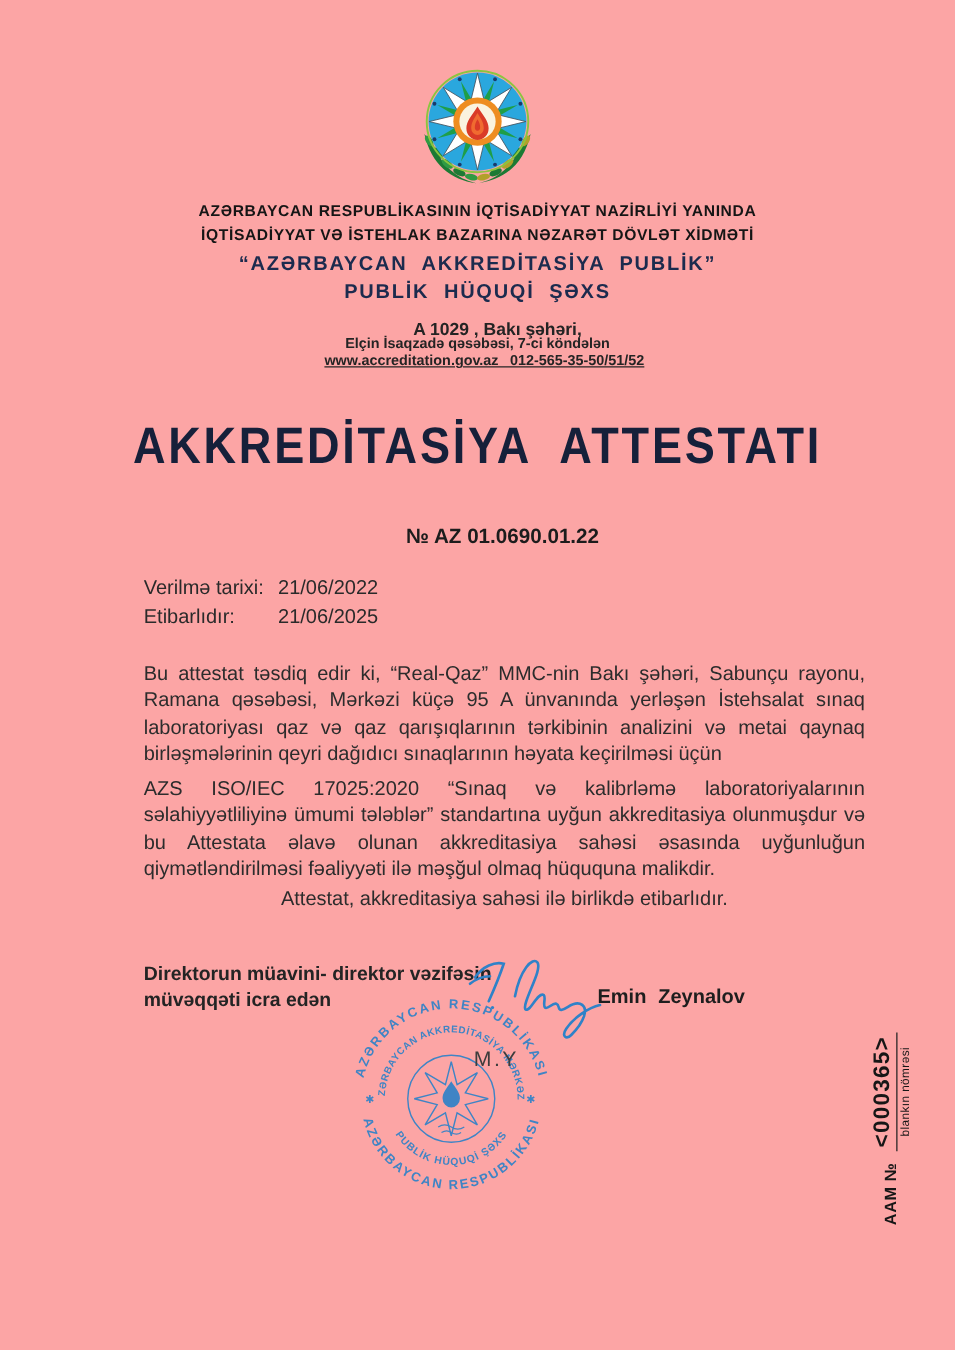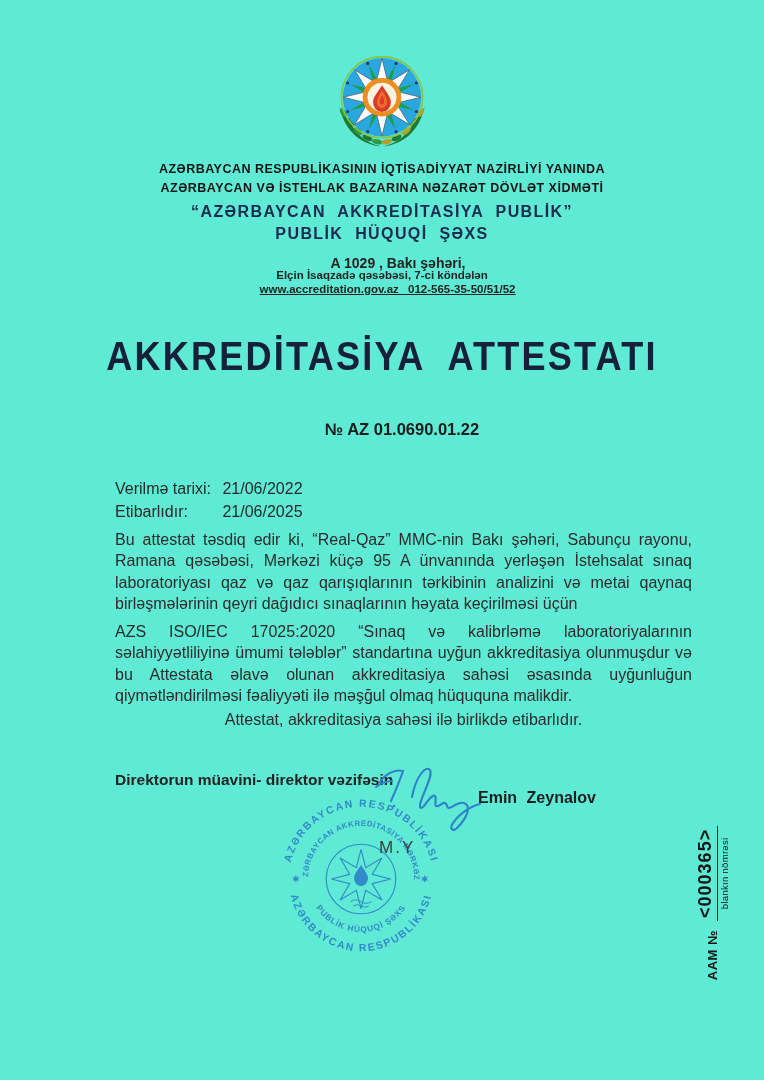--- a/index.html
+++ b/index.html
@@ -1,18 +1,18 @@
 <!DOCTYPE html>
 <html><head>
 <meta charset="utf-8">
 <style>
   html,body { margin:0; padding:0; background:#e8e8e8; }
   .page {
     position:relative; width:764px; height:1080px; margin:0 auto;
-    background:#5eead4; overflow:hidden;
+    background:#fca5a5; overflow:hidden;
     font-family:"Liberation Sans","DejaVu Sans",sans-serif; color:#222;
   }
   .centered { position:absolute; left:0; width:100%; text-align:center; }
 
   
   .emblem { position:absolute; left:324px; top:48px; width:116px; height:112px; }
   .gov-line1 { top:162px; font-size:12.5px; font-weight:bold; letter-spacing:.5px; color:#151515; }
   .gov-line2 { top:181px; font-size:12.5px; font-weight:bold; letter-spacing:.5px; color:#151515; }
   .org-name  { top:203px; font-size:16px; font-weight:bold; letter-spacing:1.4px; word-spacing:6px; color:#1c2b4e; }
   .org-type  { top:225px; font-size:16px; font-weight:bold; letter-spacing:1.4px; word-spacing:6px; color:#1c2b4e; }
@@ -22,21 +22,21 @@
   .contact span { text-decoration:underline; word-spacing:6px;margin-left:11px; }
 
   
   .doc-title {
     top:333px; font-size:41px; font-weight:bold; color:#16203a;
     letter-spacing:2.5px; word-spacing:14px; transform:scaleX(.88);
   }
 
   
   .cert-no { top:420px; left:20px; font-size:16.5px; font-weight:bold; color:#1c1c1c; }
-  .dates { position:absolute; left:115px; top:477px; font-size:16px; color:#2a2a2a; line-height:23px; }
+  .dates { position:absolute; left:115px; top:459px; font-size:16px; color:#2a2a2a; line-height:23px; }
   .dates .lbl { display:inline-block; width:103px; }
 
   
   .para { position:absolute; left:115px; width:577px; font-size:16px; line-height:21.4px;
           color:#2c2c2c; text-align:justify; }
   .p1 { top:529px; }
   .p2 { top:621px; }
   .p3 { top:709px; text-align:center; }
 
   
@@ -106,21 +106,21 @@
     <circle cx="60" cy="48" r="15" fill="#faf3df"></circle>
 
     <g>
       <path d="M60,35.5 C55,43.5 50.8,47.5 50.8,53.5 A9.2,9.8 0 0 0 69.2,53.5 C69.2,47.5 65,43.5 60,35.5 Z" fill="#da3b27"></path>
       <path d="M60,41 C57,46 54.8,49 54.8,53.5 A5.2,5.6 0 0 0 65.2,53.5 C65.2,49 63,46 60,41 Z" fill="#f06b30"></path>
       <path d="M60,46 C58.6,48.5 57.8,50 57.8,53 A2.2,2.6 0 0 0 62.2,53 C62.2,50 61.4,48.5 60,46 Z" fill="#da3b27"></path>
     </g>
   </svg>
 
   <div class="centered gov-line1">AZƏRBAYCAN RESPUBLİKASININ İQTİSADİYYAT NAZİRLİYİ YANINDA</div>
-  <div class="centered gov-line2">AZƏRBAYCAN VƏ İSTEHLAK BAZARINA NƏZARƏT DÖVLƏT XİDMƏTİ</div>
+  <div class="centered gov-line2">İQTİSADİYYAT VƏ İSTEHLAK BAZARINA NƏZARƏT DÖVLƏT XİDMƏTİ</div>
   <div class="centered org-name">“AZƏRBAYCAN AKKREDİTASİYA PUBLİK”</div>
   <div class="centered org-type">PUBLİK HÜQUQİ ŞƏXS</div>
   <div class="centered addr1">A 1029 , Bakı şəhəri,</div>
   <div class="centered addr2">Elçin İsaqzadə qəsəbəsi, 7-ci köndələn</div>
   <div class="centered contact">
     <span>www.accreditation.gov.az  012-565-35-50/51/52</span>
   </div>
 
   <div class="centered doc-title">AKKREDİTASİYA ATTESTATI</div>
 
@@ -135,20 +135,21 @@
       <span>21/06/2025</span>
     </div>
   </div>
 
   <div class="para p1">Bu attestat təsdiq edir ki, “Real-Qaz” MMC-nin Bakı şəhəri, Sabunçu rayonu, Ramana qəsəbəsi, Mərkəzi küçə 95 A ünvanında yerləşən İstehsalat sınaq laboratoriyası  qaz və qaz qarışıqlarının tərkibinin analizini və metai qaynaq birləşmələrinin qeyri dağıdıcı sınaqlarının  həyata keçirilməsi üçün</div>
   <div class="para p2">AZS ISO/IEC 17025:2020 “Sınaq və kalibrləmə laboratoriyalarının səlahiyyətliliyinə ümumi tələblər” standartına uyğun akkreditasiya olunmuşdur və bu Attestata əlavə olunan akkreditasiya sahəsi əsasında uyğunluğun qiymətləndirilməsi fəaliyyəti ilə məşğul olmaq hüququna malikdir.</div>
   <div class="para p3">Attestat, akkreditasiya sahəsi ilə birlikdə etibarlıdır.</div>
 
   <div class="sig-title">
     <div>Direktorun müavini- direktor vəzifəsin</div>
+    <div>müvəqqəti icra edən</div>
   </div>
   <div class="sig-name">Emin Zeynalov</div>
 
   <svg class="sig-svg" width="118" height="78" viewBox="0 0 118 78">
     <g fill="none" stroke="#2f82c8" stroke-width="2.1" stroke-linecap="round">
       <path d="M12,26 C18,17 28,13 35,15 C32,24 27,36 23,45"></path>
       <path d="M8,31 C13,27 19,25 24,25"></path>
       <circle cx="26" cy="50" r="1.3" fill="#2f82c8" stroke="none"></circle>
       <path d="M44,41 C48,20 58,9 62,14 C65,19 57,33 53,45 C51,51 52,54 56,50 C60,45 64,38 67,40 C69,42 66,48 68,50 C70,52 74,46 77,47 C80,48 78,52 81,52 C86,51 90,45 96,47 C104,50 99,62 89,72 C85,76 81,73 85,67 C91,58 103,50 112,48"></path>
     </g>

